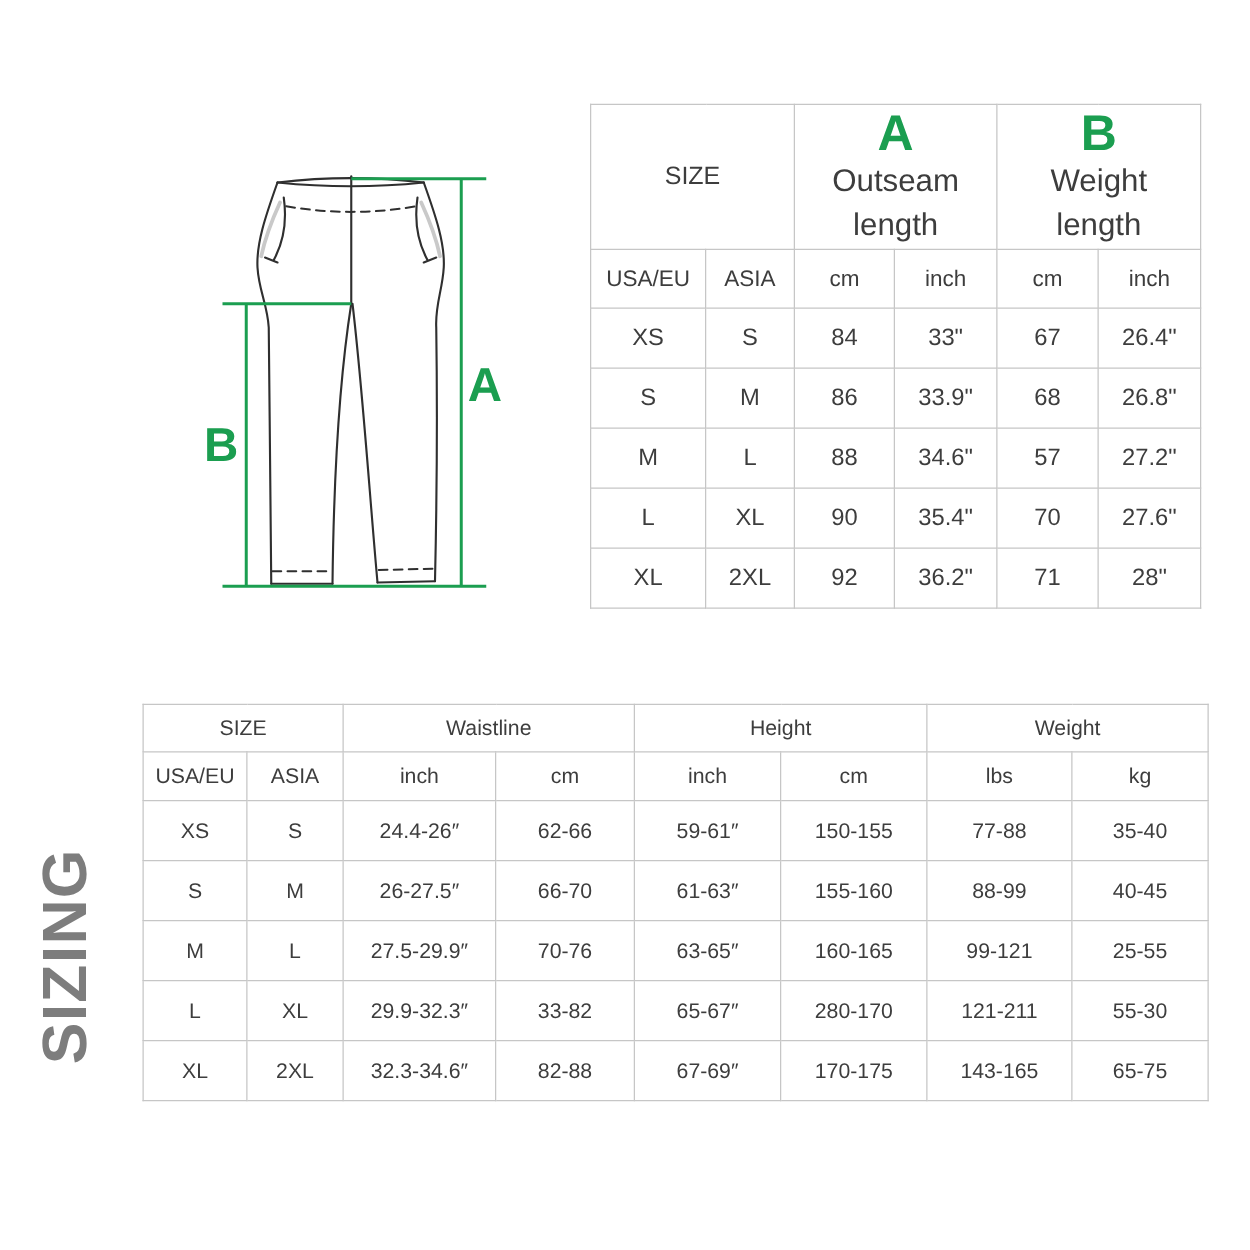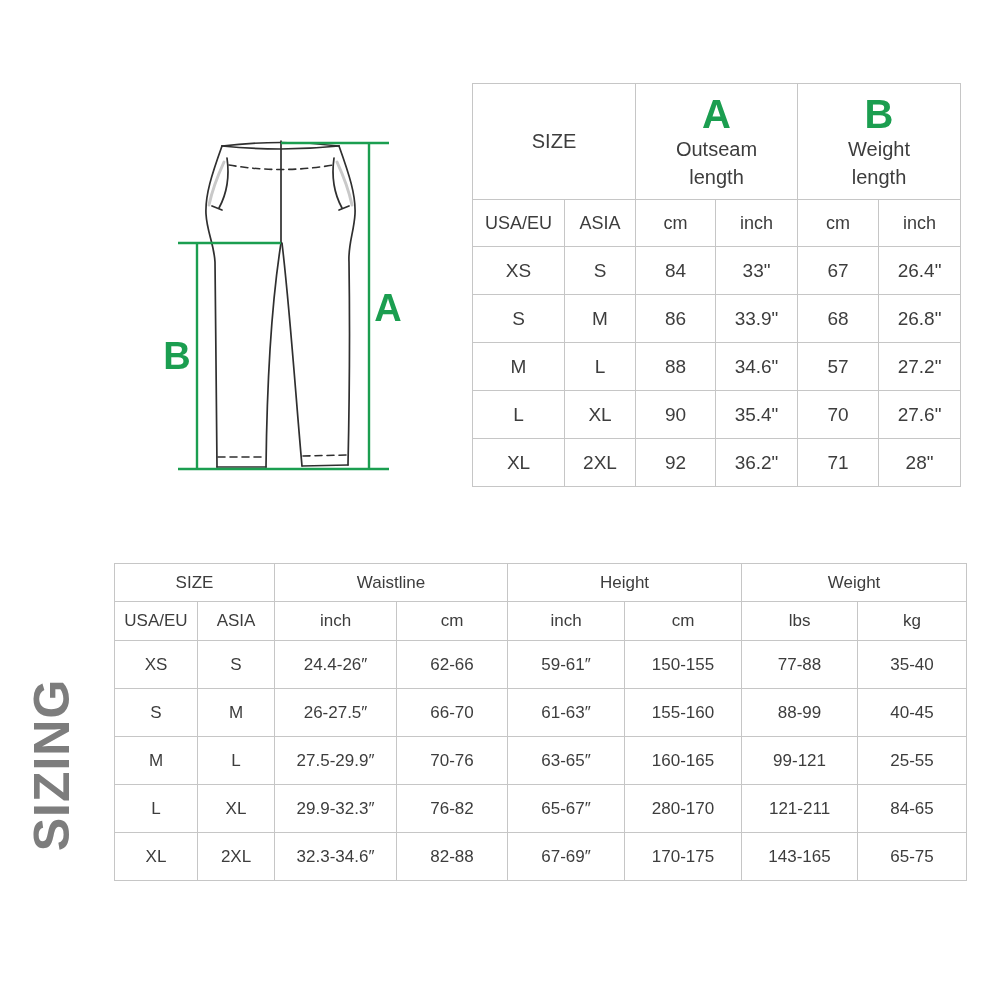--- a/index.html
+++ b/index.html
@@ -23,21 +23,21 @@
   }
   
   .t-top{left:472px;top:83px;width:488px;}
   .t-top tr.head th{height:115px;font-size:20px;}
   .t-top tr.sub th{height:46px;font-size:18px;}
   .t-top tr.data td{height:47px;font-size:19px;}
   .big-letter{
     font-size:40px;font-weight:bold;line-height:1.05;
     color:var(--c-green);
   }
-  .hdr-line{font-size:20px;line-height:1.4;}
+  .hdr-line{font-size:25px;line-height:1.4;}
   
   .t-bot{left:114px;top:563px;width:852px;}
   .t-bot tr.head th{height:37px;font-size:17px;}
   .t-bot tr.sub th{height:38px;font-size:17px;}
   .t-bot tr.data td{height:47px;font-size:17px;}
   
   .sizing-label{
     position:absolute;left:52px;top:765px;
     transform:translate(-50%,-50%) rotate(-90deg);
     font-size:50px;font-weight:bold;letter-spacing:1px;
@@ -217,25 +217,25 @@
     <td>70-76</td>
     <td>63-65″</td>
     <td>160-165</td>
     <td>99-121</td>
     <td>25-55</td>
   </tr>
   <tr class="data">
     <td>L</td>
     <td>XL</td>
     <td>29.9-32.3″</td>
-    <td>76-82</td>
+    <td>33-82</td>
     <td>65-67″</td>
     <td>280-170</td>
     <td>121-211</td>
-    <td>84-65</td>
+    <td>55-30</td>
   </tr>
   <tr class="data">
     <td>XL</td>
     <td>2XL</td>
     <td>32.3-34.6″</td>
     <td>82-88</td>
     <td>67-69″</td>
     <td>170-175</td>
     <td>143-165</td>
     <td>65-75</td>

